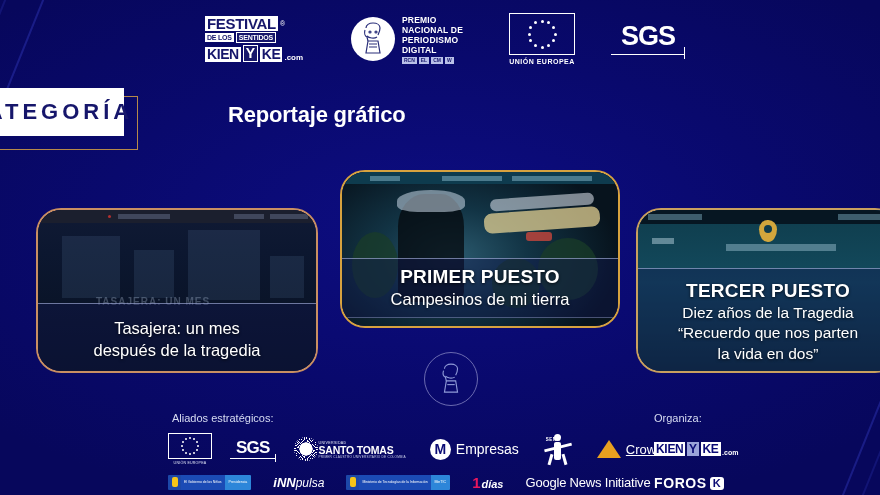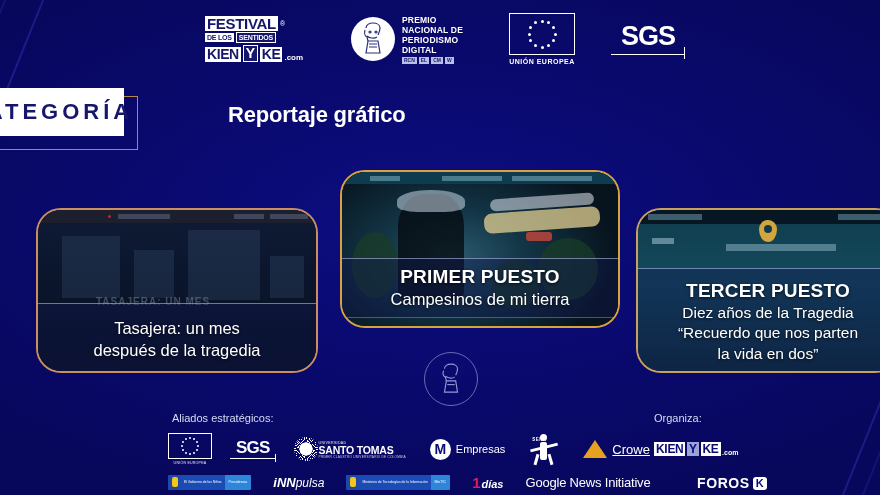--- a/index.html
+++ b/index.html
@@ -188,21 +188,21 @@
 
   
   .sponsor-area{ position:absolute; left:0; top:412px; width:100%; height:83px;}
   .sp-label{ position:absolute; font-size:11px; color:#d7dcf2; }
   #lbl-aliados{ left:172px; top:0; }
   #lbl-organiza{ left:654px; top:0; }
   .sp-row{ position:absolute; display:flex; align-items:center; }
   #sp-row1{ left:168px; top:20px; gap:24px; height:34px; }
   #sp-row2{ left:168px; top:56px; gap:22px; height:28px; }
   #sp-row3{ left:654px; top:22px; gap:10px; height:30px;}
-  #sp-row4{ left:654px; top:58px; gap:10px; height:26px;margin-left:43px;}
+  #sp-row4{ left:654px; top:58px; gap:10px; height:26px;}
 
   .eu-mini{ width:44px; }
   .eu-mini .b{ width:44px; height:26px; border:1px solid #fff; position:relative;}
   .eu-mini .c{ font-size:3.6px; text-align:center; margin-top:2px;
                letter-spacing:.2px; color:#dfe3f5;}
   .sgs-mini{ position:relative; padding-bottom:3px;}
   .sgs-mini .t{ font-size:17px; font-weight:bold; letter-spacing:-.8px;
                 line-height:17px;}
   .sgs-mini .r{ position:absolute; left:-6px; right:-6px; bottom:0; height:1px;
                 background:#fff;}
@@ -215,21 +215,21 @@
   .st-txt{ line-height:7px;}
   .st-txt .a{ font-size:3.6px; letter-spacing:.3px; color:#e6e9f7;}
   .st-txt .b{ font-size:10.5px; font-weight:bold; letter-spacing:-.2px;
               font-variant:small-caps;}
   .st-txt .c{ font-size:3.2px; color:#c8cde8; letter-spacing:.2px;}
   .mov{ display:flex; align-items:center; gap:5px;}
   .mov-m{ width:21px; height:21px; border-radius:50%; background:#fff;
           position:relative;}
   .mov-m:after{content:"M"; position:absolute; inset:0; color:#0b0b75;
           font-size:14px; font-weight:bold; text-align:center; line-height:21px;}
-  .mov span{ font-size:11px;}
+  .mov span{ font-size:14px;}
   .sena{ width:30px; height:30px; position:relative;}
   .sena .fig{ position:absolute; left:11px; top:8px; width:7px; height:18px;
               background:#fff; border-radius:2px;}
   .sena .hd{ position:absolute; left:11px; top:0; width:7px; height:7px;
              border-radius:50%; background:#fff;}
   .sena .ar{ position:absolute; left:1px; top:12px; width:28px; height:2.5px;
              background:#fff; transform:rotate(-14deg);}
   .sena .lg1{ position:absolute; left:6px; top:20px; width:2.6px; height:11px;
              background:#fff; transform:rotate(16deg);}
   .sena .lg2{ position:absolute; left:20px; top:20px; width:2.6px; height:11px;

